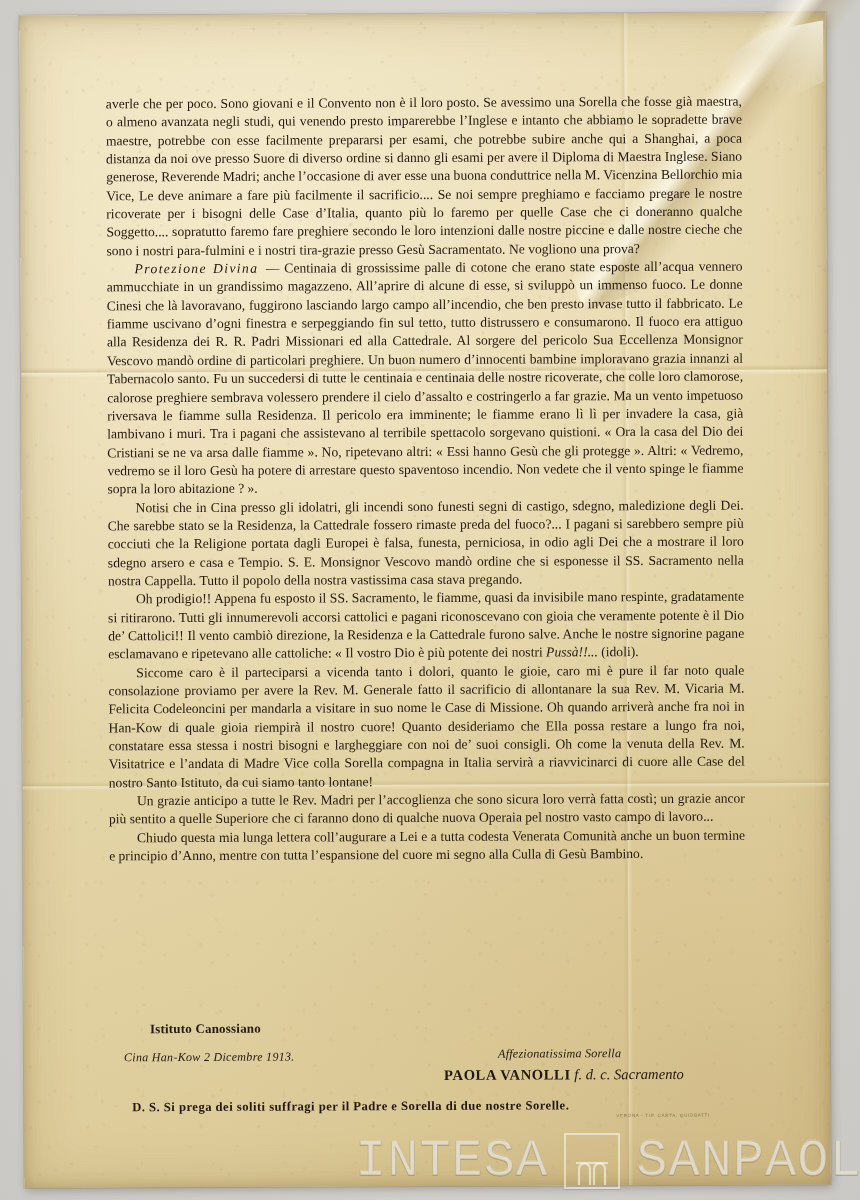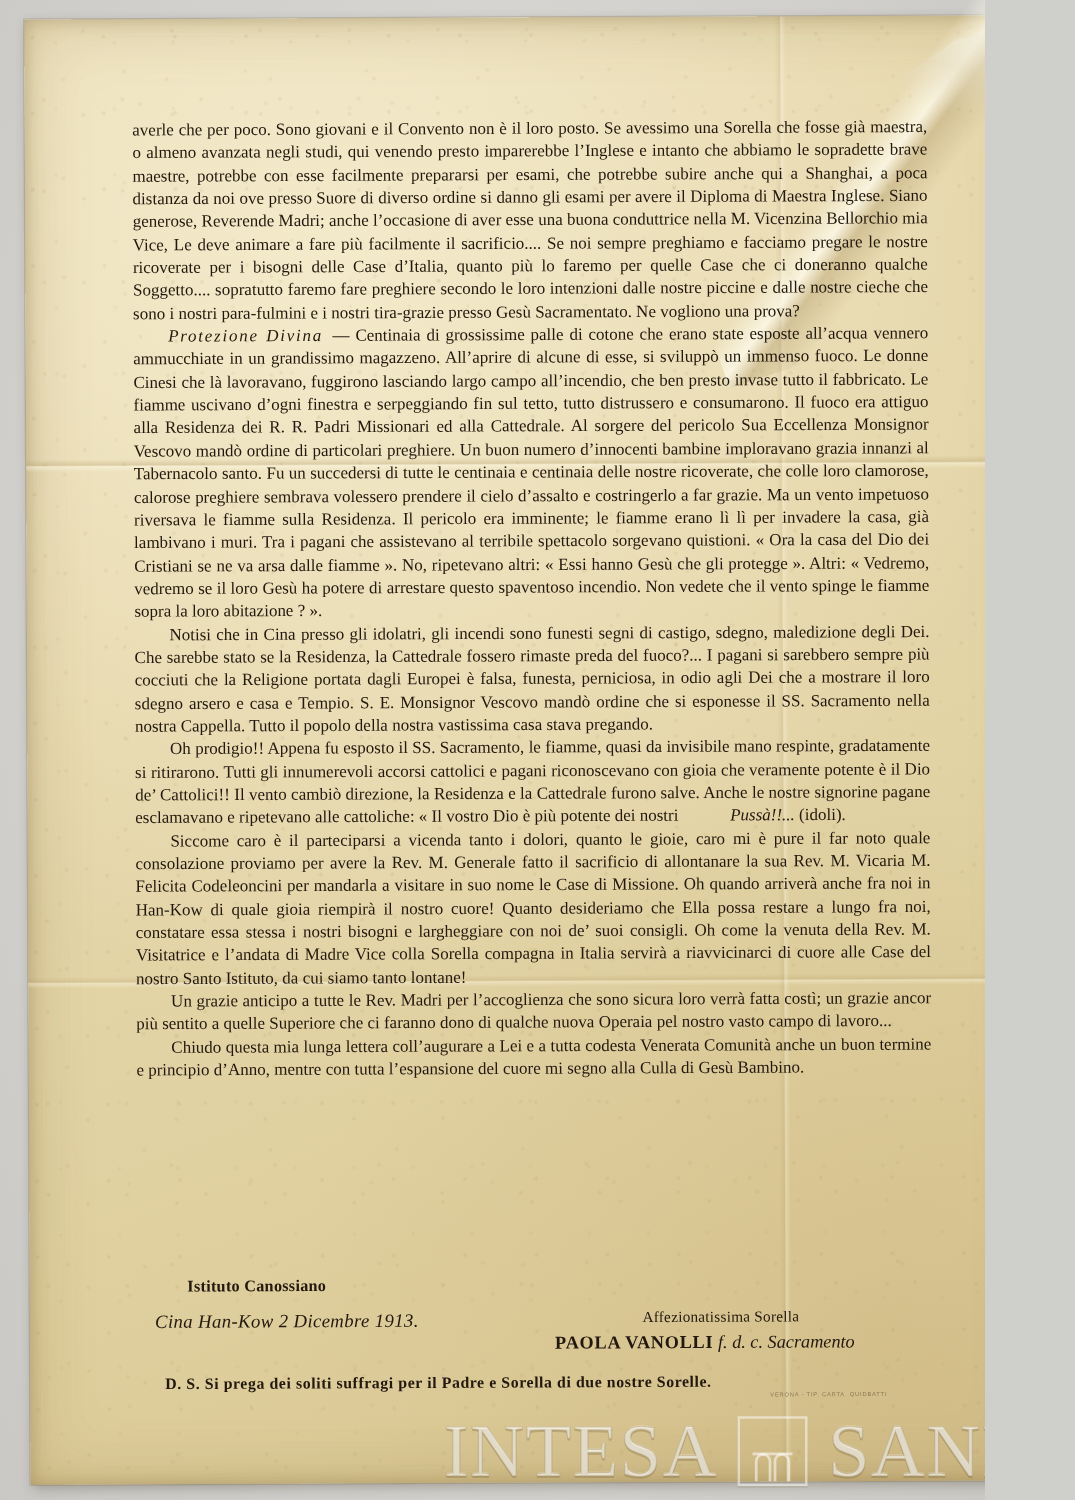--- a/index.html
+++ b/index.html
@@ -9,21 +9,21 @@
   }
   body {
     width: 860px;
     height: 1200px;
     overflow: hidden;
     font-family: "Liberation Serif", serif;
   }
 
   #scan {
     position: relative;
-    width: 788px;
+    width: 860px;
     height: 1200px;
     background:
       radial-gradient(ellipse at 50% 40%, #e0dedb 0%, #c9c8c4 100%);
     overflow: hidden;
   }
 
   
   #paper {
     position: absolute;
     left: 22px;
@@ -121,21 +121,21 @@
     text-indent: 28px;
     text-align: justify;
   }
   #letter-body p.noindent { text-indent: 0; }
 
   .lead {
     font-style: italic;
     letter-spacing: 1.4px;
     padding-right: 3px;
   }
-  .ital { font-style: italic; margin-left: 38px; }
+  .ital { font-style: italic; }
 
   
   #signature-block {
     position: absolute;
     left: 86px;
     top: 1006px;
     width: 636px;
     color: #22180d;
   }
   #institute-line {
@@ -148,30 +148,30 @@
   #sig-row {
     position: relative;
     height: 46px;
     margin-top: 1px;
   }
   #place-date {
     position: absolute;
     left: 14px;
     top: 12px;
     font-style: italic;
-    font-size: 15px;
+    font-size: 12px;
     letter-spacing: .3px;
   }
   #closing-salutation {
     position: absolute;
     left: 388px;
     top: 10px;
+    font-style: italic;
     font-size: 12.2px;
     letter-spacing: .2px;
-    margin-left: 16px;
   }
   #signer-name {
     position: absolute;
     left: 334px;
     top: 30px;
     font-size: 14.6px;
     white-space: nowrap;
   }
   #signer-name .nm {
     font-weight: bold;
@@ -209,22 +209,22 @@
     top: 1124px;
     width: 520px;
     height: 74px;
     display: flex;
     align-items: center;
     gap: 16px;
     pointer-events: none;
     z-index: 5;
   }
   .wm-word {
-    font-family: Liberation Serif, serif;
-    font-size: 60px;
+    font-family: Liberation Mono, monospace;
+    font-size: 52px;
     letter-spacing: 1px;
     color: rgba(255,255,255,0.52);
     text-shadow:
       0 1px 0 rgba(120,100,60,0.30),
       0 -1px 0 rgba(255,255,255,0.35);
     -webkit-text-stroke: 1px rgba(170,150,105,0.42);
     white-space: nowrap;
   }
   #watermark-logo {
     width: 52px; height: 52px;

